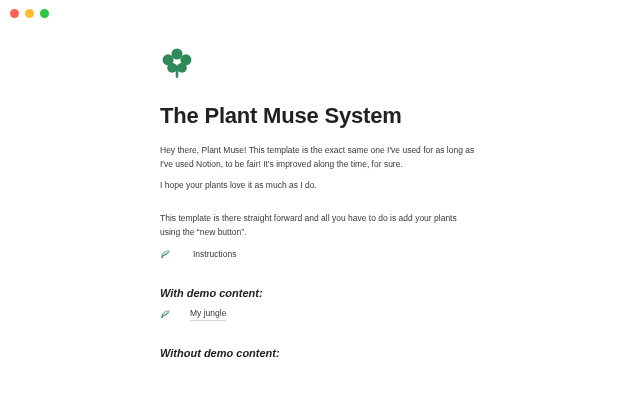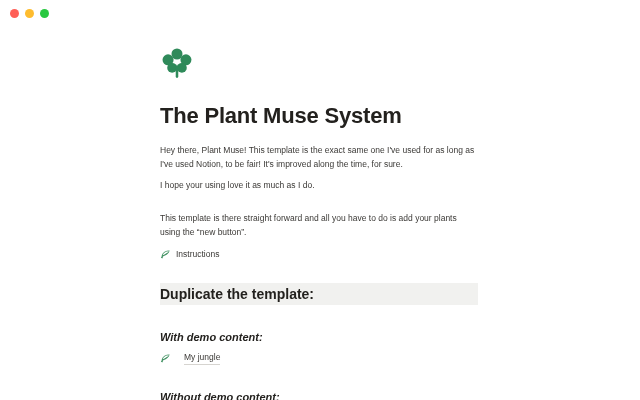--- a/index.html
+++ b/index.html
@@ -73,21 +73,21 @@
     color: #3b3936;
     margin: 0 0 9px 0;
     max-width: 318px;
   }
   p.para.tight { margin-bottom: 7px; }
   p.spacer { height: 10px; margin: 0; }
 
   .callout-line {
     display: flex;
     align-items: center;
-    gap: 5px;
+    gap: 22px;
     font-size: 8.5px;
     line-height: 13px;
     color: #3b3936;
     margin-bottom: 4px;
   }
   .leaf-ico {
     width: 11px;
     height: 11px;
     flex: 0 0 11px;
     color: #3d8f5f;
@@ -111,21 +111,21 @@
     line-height: 16px;
     font-weight: bold;
     color: #23211e;
     margin: 24px 0 6px 0;
     font-style: italic;
   }
 
   .link-row {
     display: flex;
     align-items: center;
-    gap: 13px;
+    gap: 19px;
     margin: 0 0 2px 0;
   }
   .link-row .label {
     font-size: 8.5px;
     line-height: 13px;
     color: #3b3936;
     border-bottom: 1px solid #d6d4d0;
     padding-bottom: 0px;
     cursor: pointer;
   }
@@ -152,34 +152,33 @@
           <circle cx="11.4" cy="20.5" r="4.6"></circle>
           <circle cx="20.6" cy="20.5" r="4.6"></circle>
           <rect x="14.8" y="18" width="2.4" height="12" rx="1.2"></rect>
         </g>
       </svg>
     </div>
 
     <h1 id="page-title">The Plant Muse System</h1>
 
     <p class="para tight">Hey there, Plant Muse! This template is the exact same one I've used for as long as I've used Notion, to be fair! It's improved along the time, for sure.</p>
-    <p class="para">I hope your using love it as much as I do.</p>
+    <p class="para">I hope your plants love it as much as I do.</p>
     <p class="spacer"></p>
     <p class="para">This template is there straight forward and all you have to do is add your plants using the “new button”.</p>
 
     <div class="callout-line">
       <span class="leaf-ico">
         <svg viewBox="0 0 16 16" aria-hidden="true">
           <path d="M14 2c-6 0-10 2.6-11.3 7.1C2 11 2.3 12.6 3.2 13.8l1-1.2c-.5-.9-.7-2-.3-3.3C4.6 5.7 8 3.6 13 3.4c-2.2 2.4-5 4-8 5.4-1 .5-1.9 1.2-2.6 2.1l-1.1 1.4 1.2 1 1-1.3c.6-.8 1.3-1.3 2.1-1.7C9.3 8.6 13 6.2 14 2z" fill="#3d8f5f"></path>
         </svg>
       </span>
       <span>Instructions</span>
     </div>
 
-    <h2 class="section">Duplicate the template:</h2>
 
     <h3 class="sub">With demo content:</h3>
     <div class="link-row">
       <span class="leaf-ico">
         <svg viewBox="0 0 16 16" aria-hidden="true">
           <path d="M14 2c-6 0-10 2.6-11.3 7.1C2 11 2.3 12.6 3.2 13.8l1-1.2c-.5-.9-.7-2-.3-3.3C4.6 5.7 8 3.6 13 3.4c-2.2 2.4-5 4-8 5.4-1 .5-1.9 1.2-2.6 2.1l-1.1 1.4 1.2 1 1-1.3c.6-.8 1.3-1.3 2.1-1.7C9.3 8.6 13 6.2 14 2z" fill="#3d8f5f"></path>
         </svg>
       </span>
       <span class="label">My jungle</span>
     </div>

